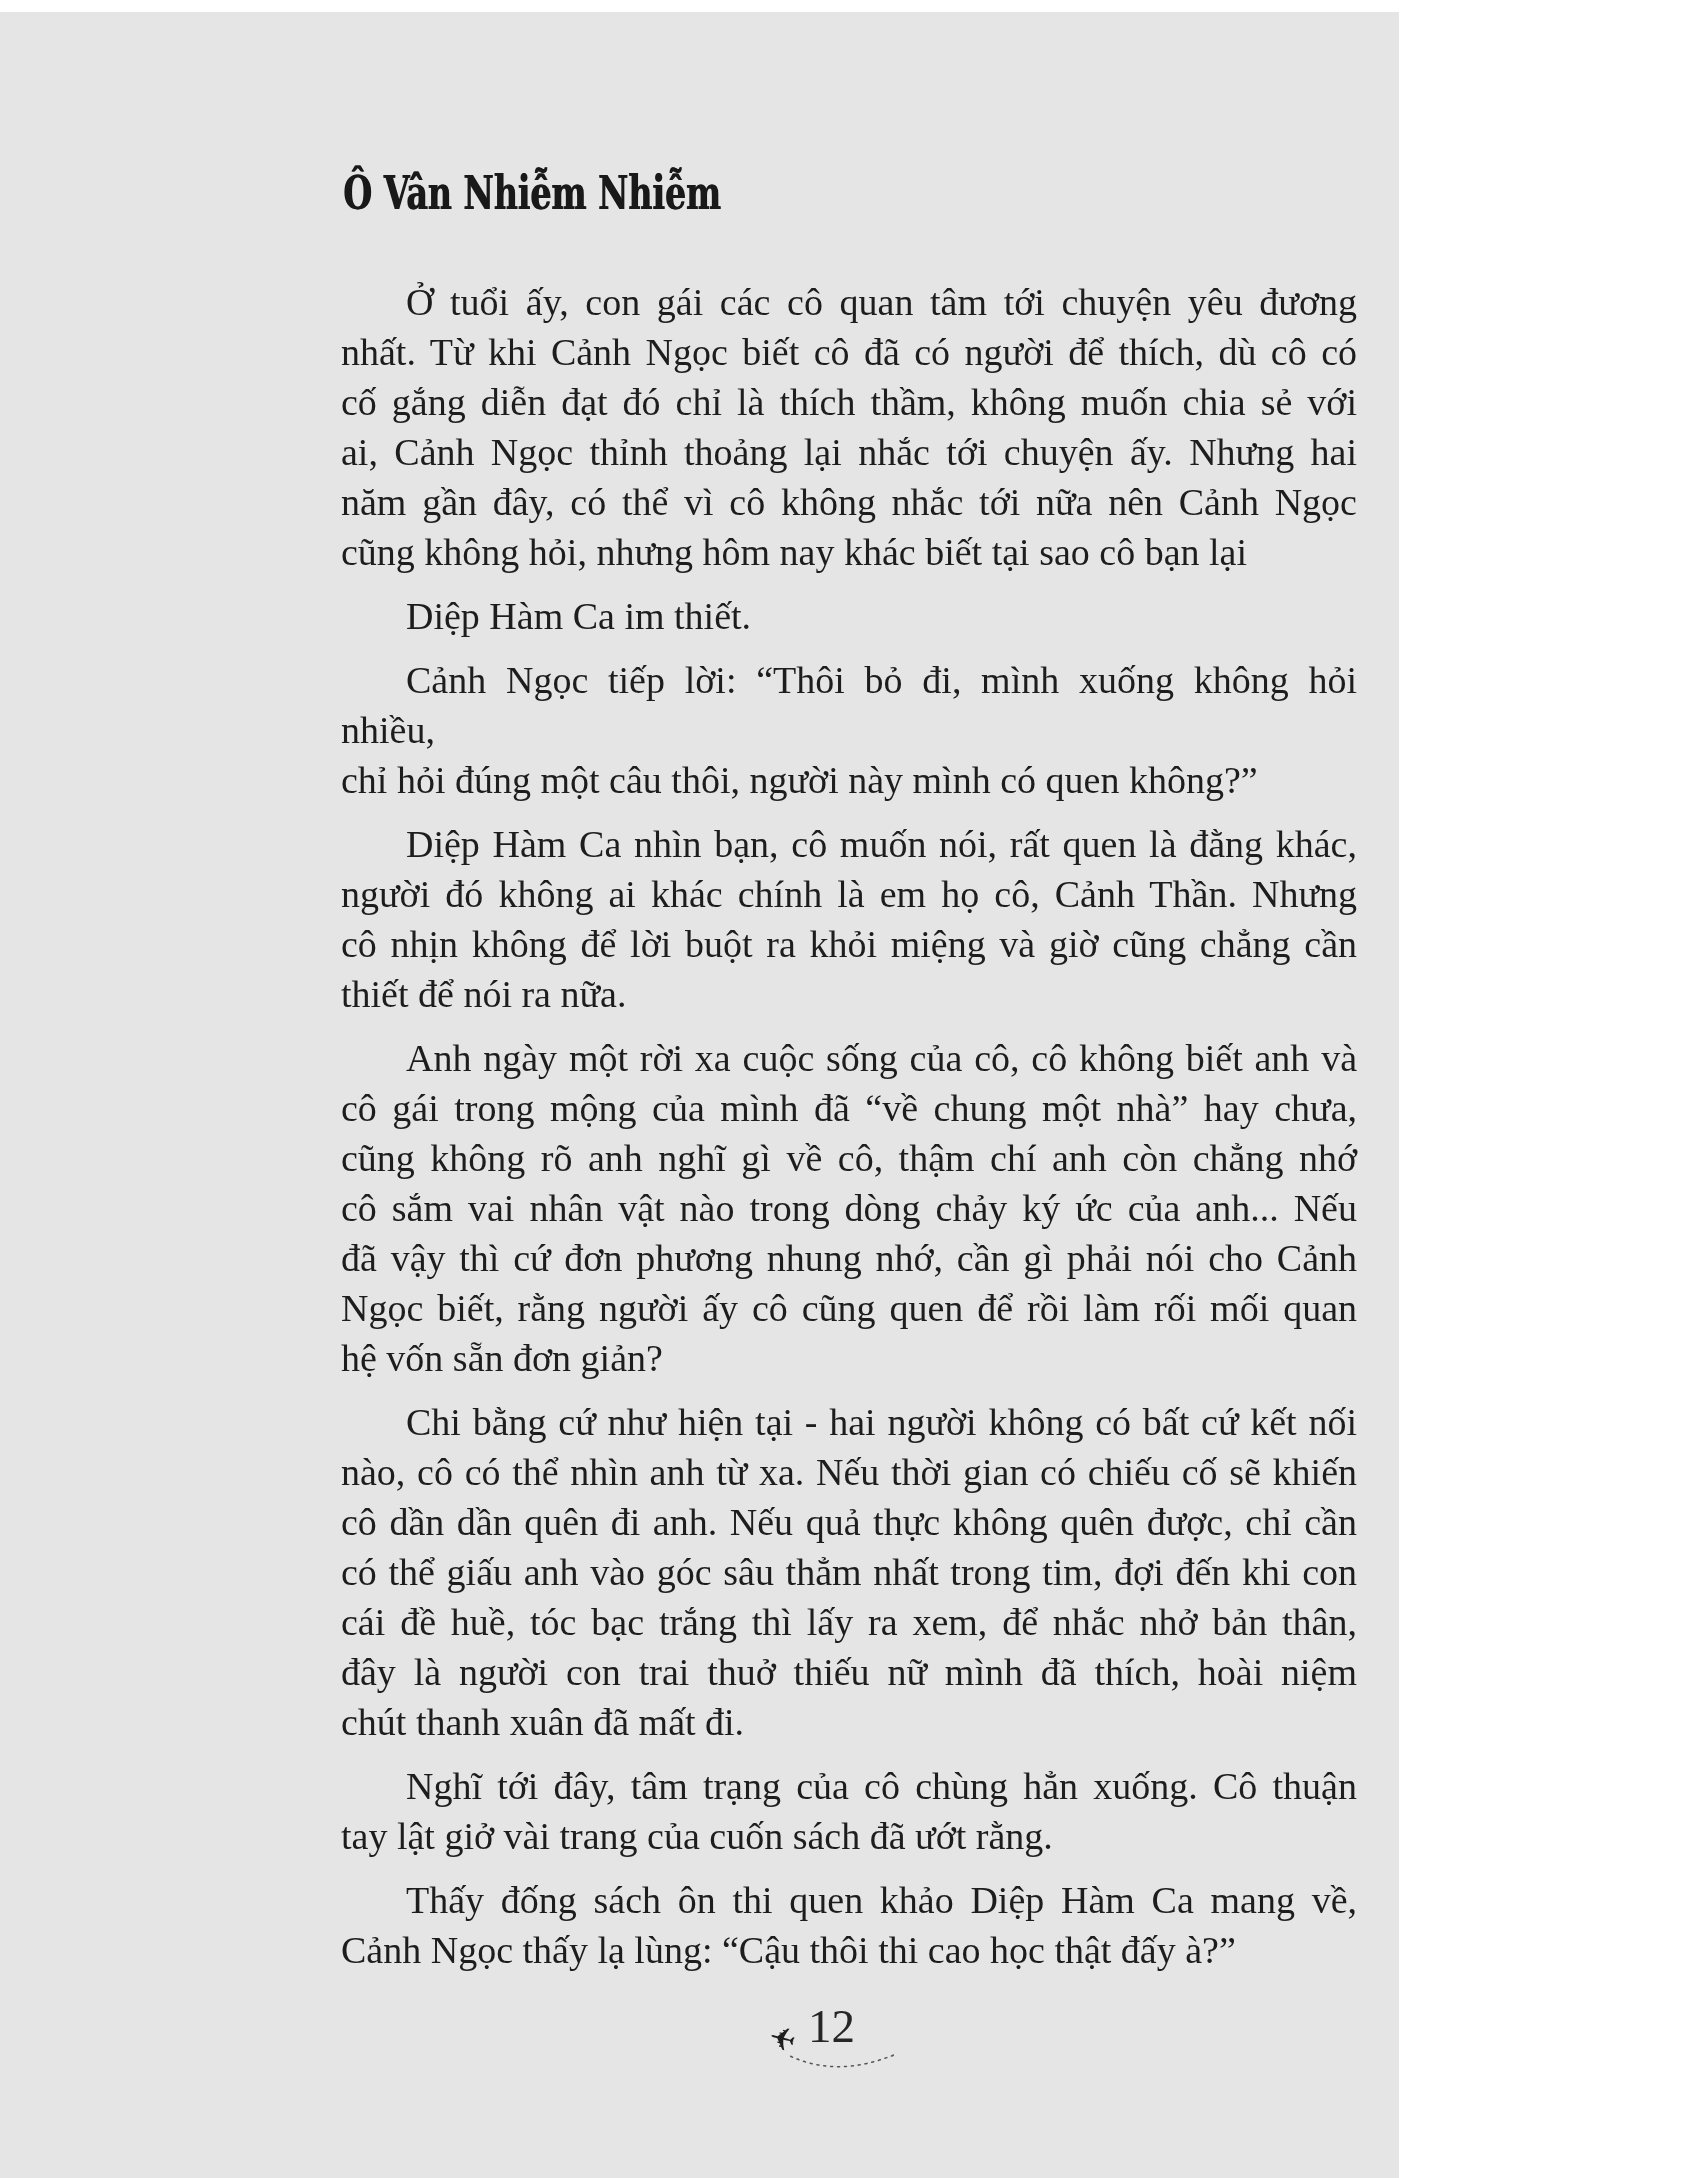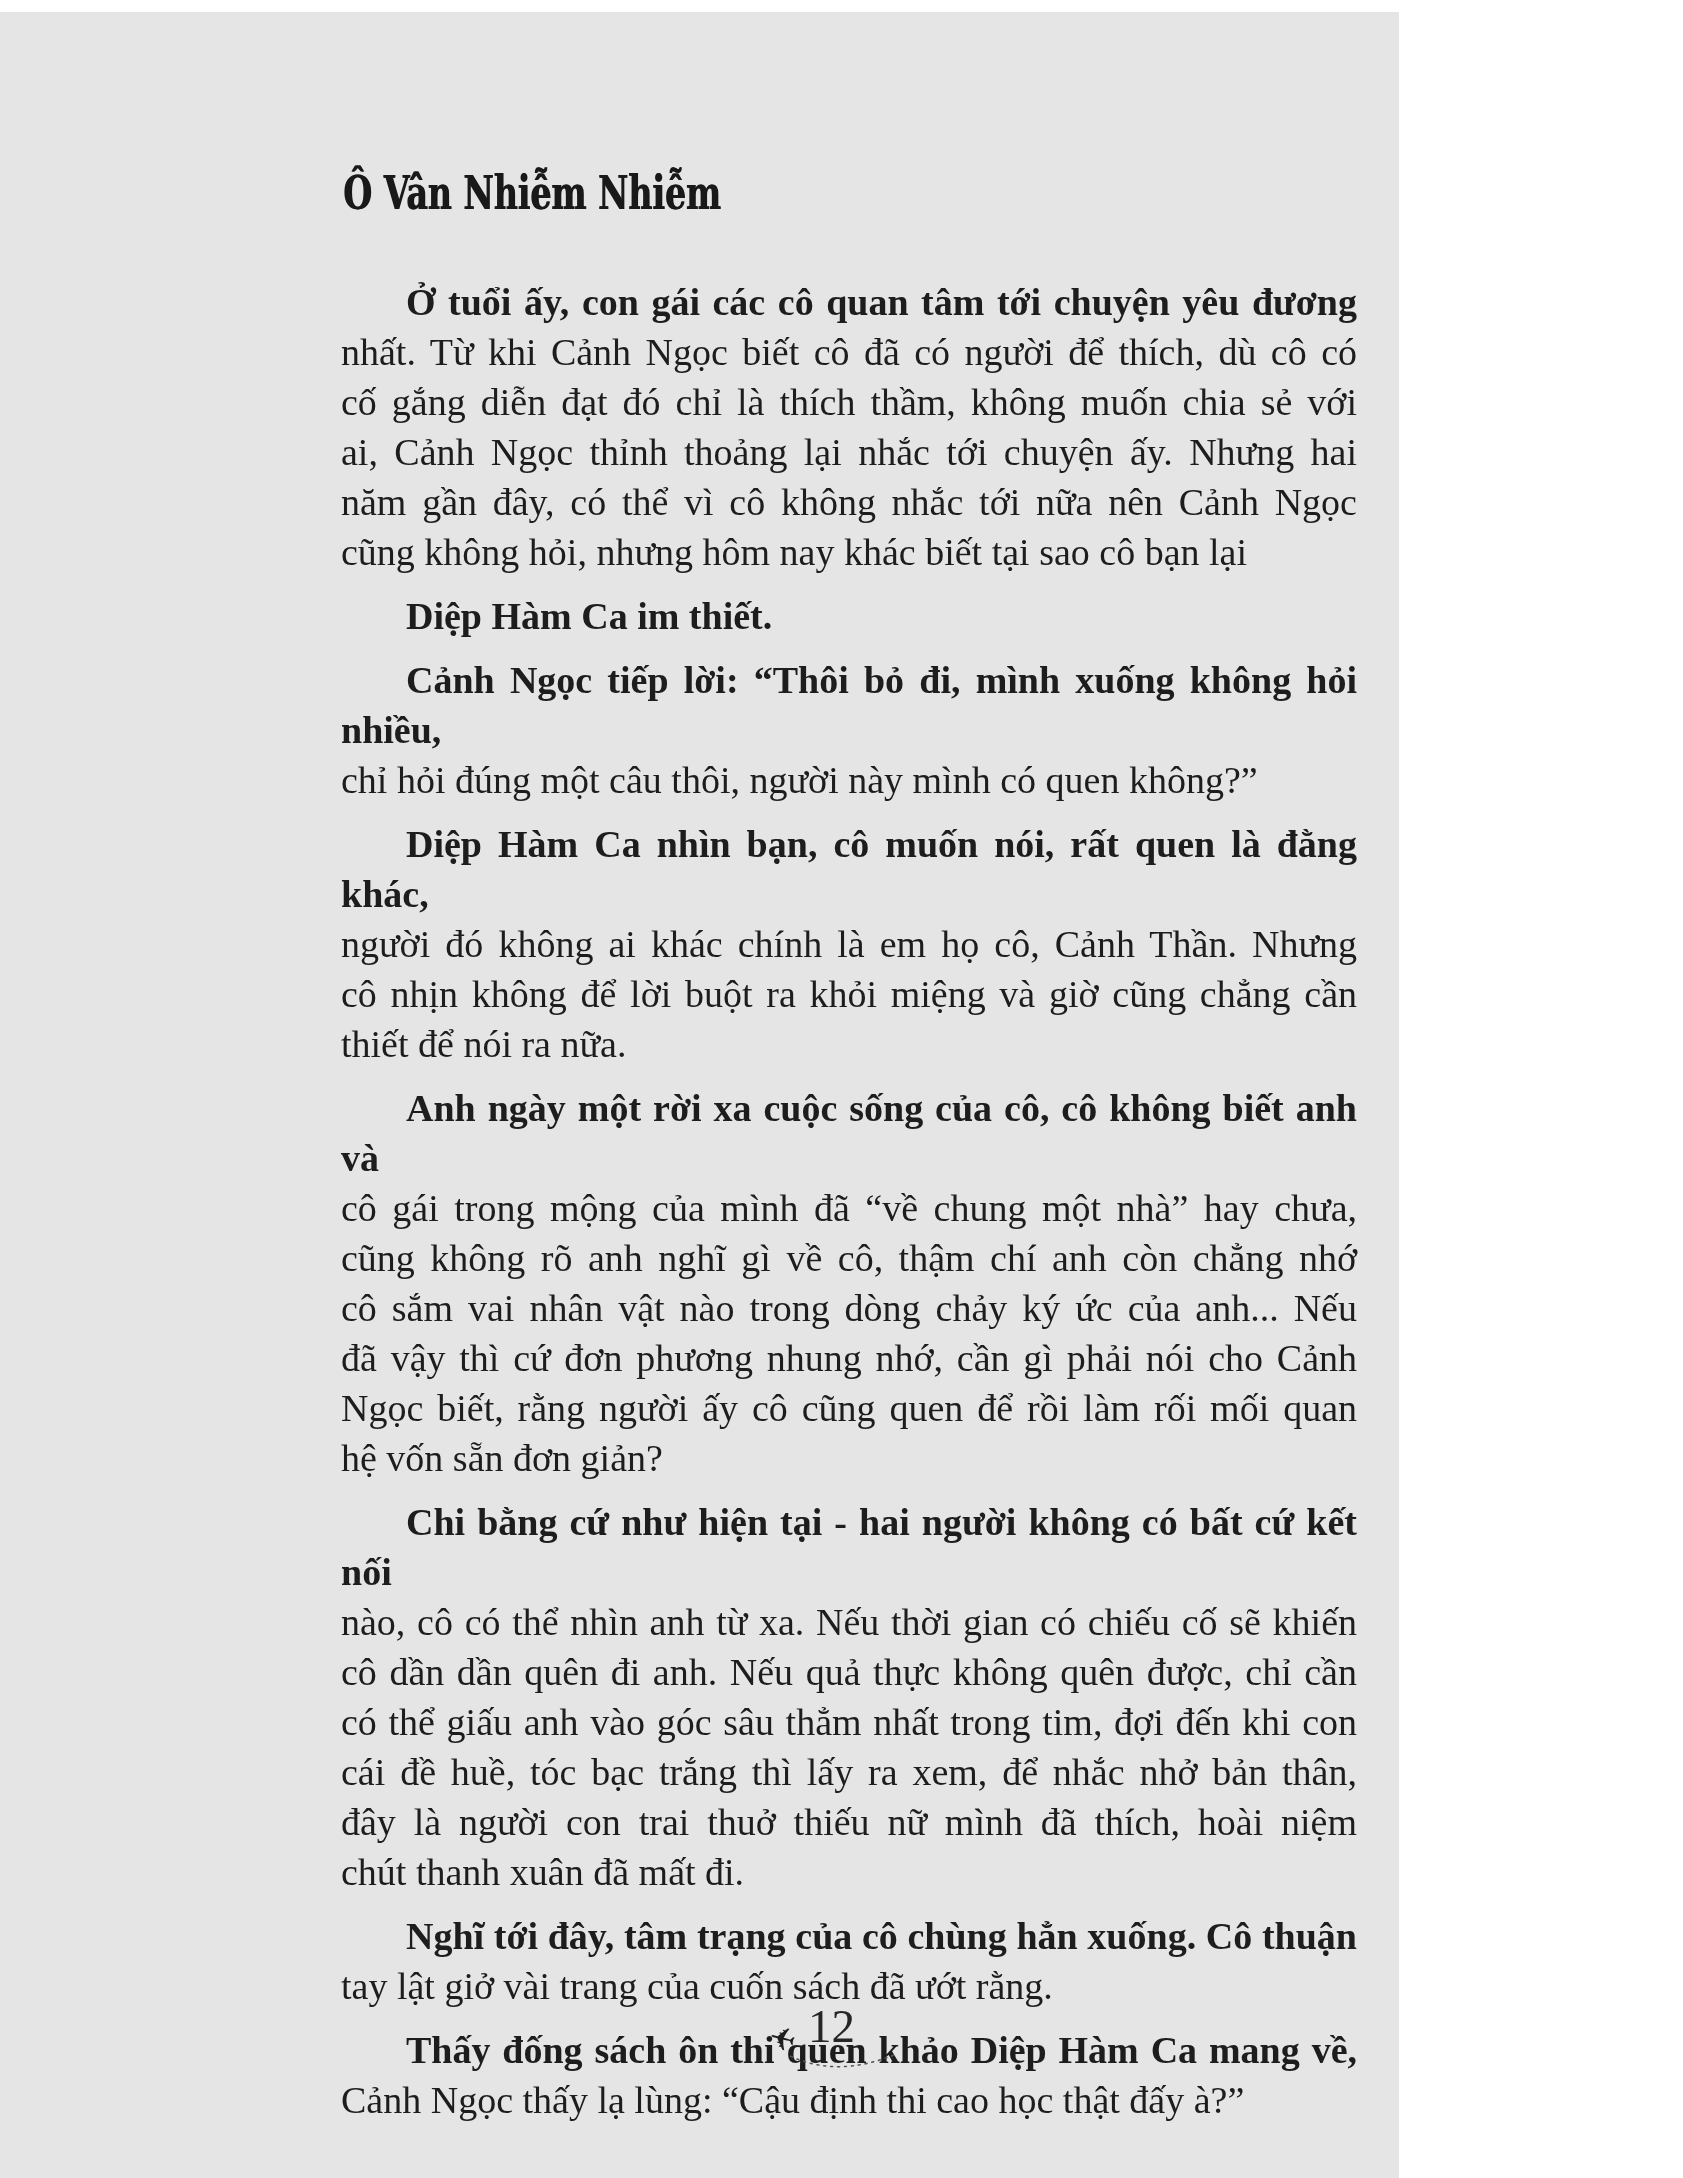--- a/index.html
+++ b/index.html
@@ -43,21 +43,20 @@
   }
   .para {
     margin: 0 0 14px 0;
   }
   .line {
     text-align: justify;
     text-align-last: justify;
   }
   .para .line:first-child {
     text-indent: 65px;
-    font-weight: bold;
   }
   .para .line:last-child {
     text-align-last: left;
   }
   .footer {
     position: absolute;
     left: 747px;
     top: 1985px;
     width: 198px;
     height: 84px;
@@ -136,21 +135,21 @@
         <div class="line" style="">cái đề huề, tóc bạc trắng thì lấy ra xem, để nhắc nhở bản thân,</div>
         <div class="line" style="">đây là người con trai thuở thiếu nữ mình đã thích, hoài niệm</div>
         <div class="line" style="">chút thanh xuân đã mất đi.</div>
       </div>
       <div class="para">
         <div class="line" style="">Nghĩ tới đây, tâm trạng của cô chùng hẳn xuống. Cô thuận</div>
         <div class="line" style="">tay lật giở vài trang của cuốn sách đã ướt rằng.</div>
       </div>
       <div class="para">
         <div class="line" style="">Thấy đống sách ôn thi quen khảo Diệp Hàm Ca mang về,</div>
-        <div class="line" style="">Cảnh Ngọc thấy lạ lùng: “Cậu định thi cao học thật đấy à?”</div>
+        <div class="line" style="">Cảnh Ngọc thấy lạ lùng: “Cậu thôi thi cao học thật đấy à?”</div>
       </div>
     </div>
 
   <div class="footer">
     <svg class="trail-svg" viewBox="0 0 200 85">
       <path d="M44,60 Q92,82 150,58" fill="none" stroke="#555555" stroke-width="1.6" stroke-dasharray="2 5" stroke-linecap="round"></path>
     </svg>
     <span class="plane">✈</span>
     <span class="page-number">12</span>
   </div>

